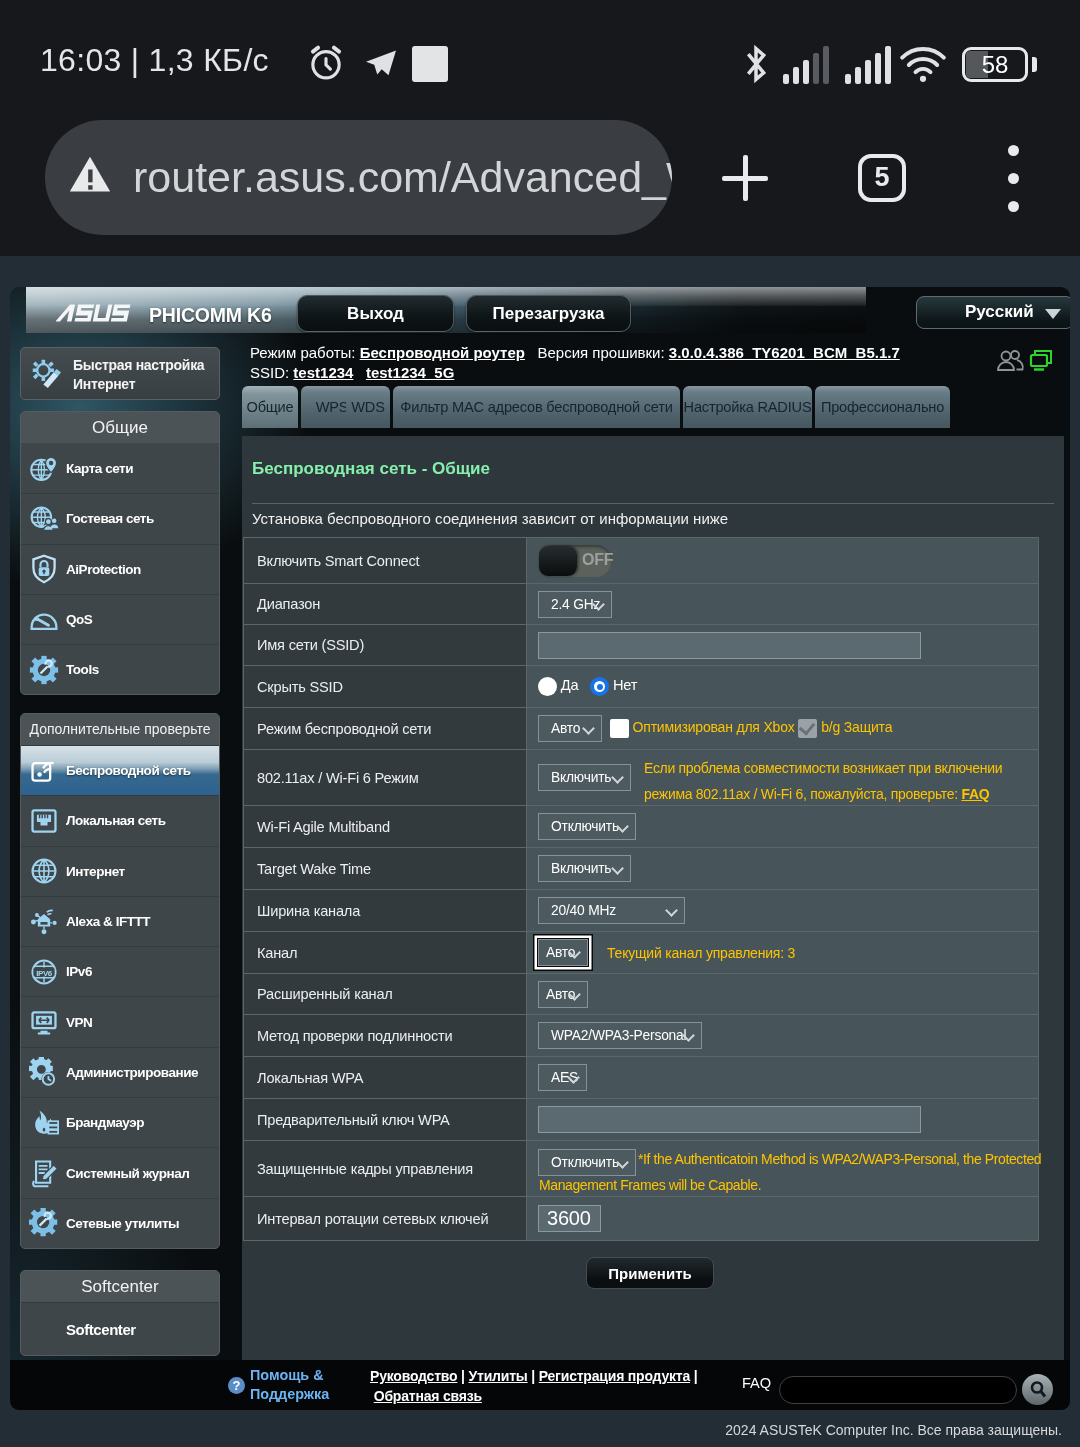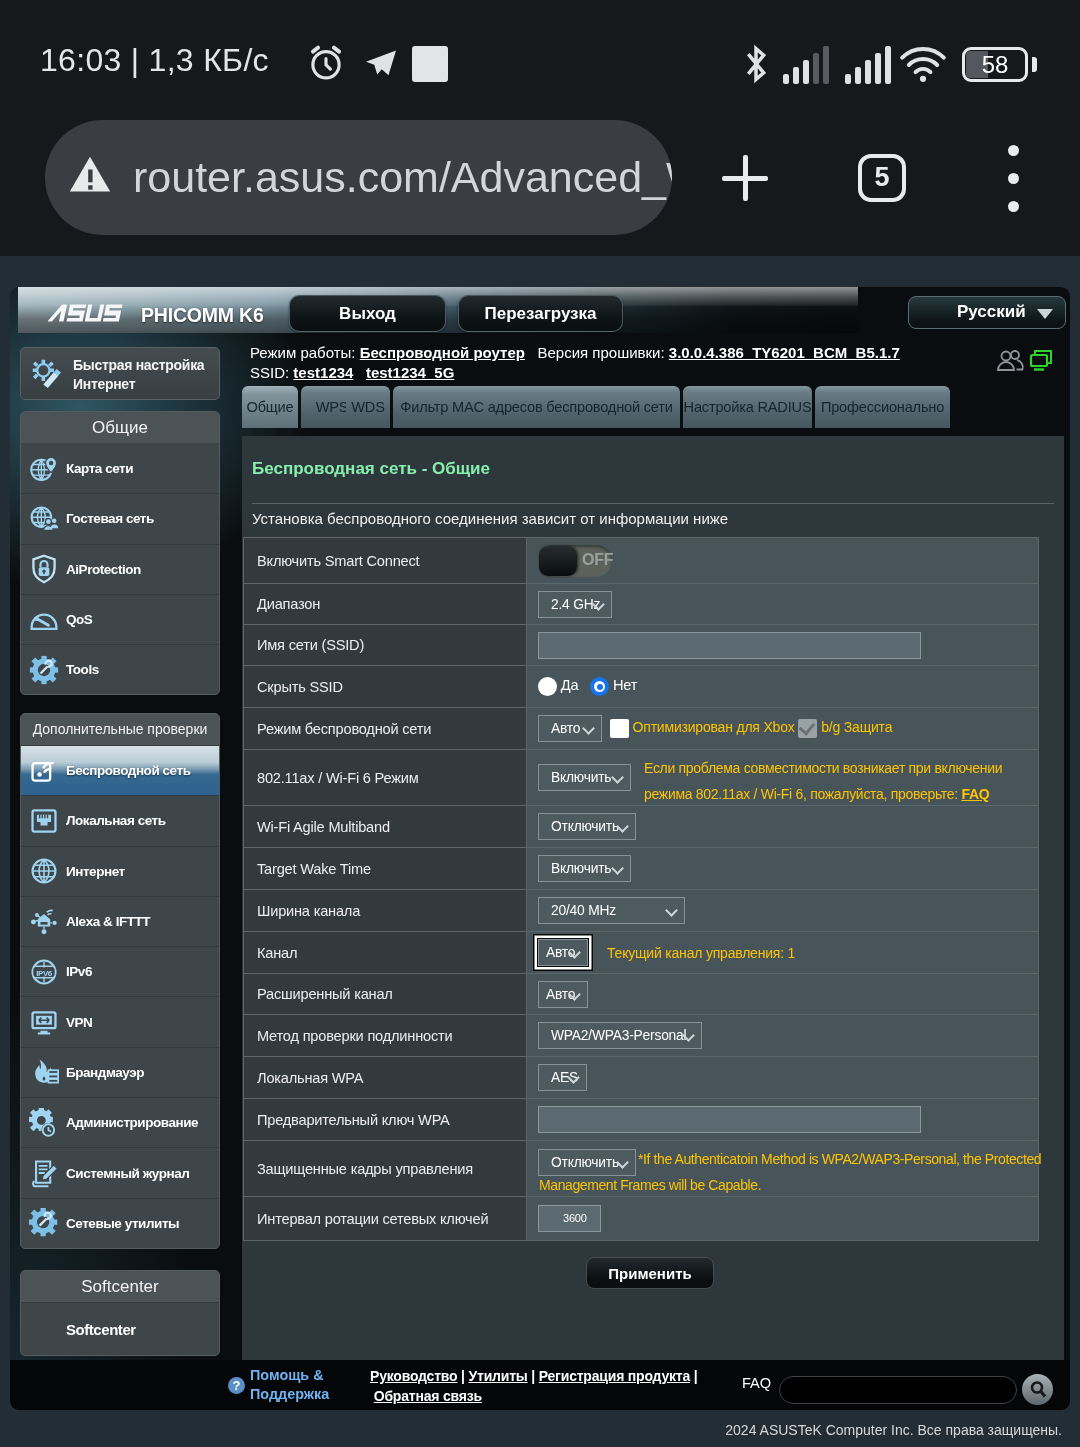--- a/index.html
+++ b/index.html
@@ -18,21 +18,21 @@
 .plus:after { content:""; position:absolute; left:20.5px; top:0; width:5px; height:46px; background:#e8eaed; border-radius:2px;}
 #tabbox { position:absolute; left:858px; top:154px; width:48px; height:48px; border:4.5px solid #e8eaed; border-radius:13px; color:#e8eaed; font-size:27px; font-weight:bold; text-align:center; line-height:39px; }
 .dotmenu { position:absolute; left:1008px; top:145px; width:12px; height:68px; }
 .dotmenu i { position:absolute; left:0; width:11px; height:11px; border-radius:50%; background:#e8eaed; }
 
 
 #page { position:absolute; left:0; top:256px; width:1080px; height:1191px; background:#222d36; }
 #container { position:absolute; left:10px; top:31px; width:1060px; height:1123px; background-color:#0a0d0f; background-image:radial-gradient(ellipse 330px 260px at 70px 120px, rgba(58,110,128,0.75), rgba(58,110,128,0) 70%), radial-gradient(ellipse 240px 500px at 10px 1080px, rgba(44,86,104,0.35), rgba(44,86,104,0) 75%); border-radius:9px; overflow:hidden; }
 
 
-#hdr { position:absolute; left:8px; top:0; width:840px; height:46px;
+#hdr { position:absolute; left:16px; top:0; width:840px; height:46px;
   background:linear-gradient(180deg, rgba(255,255,255,0.30) 0%, rgba(255,255,255,0.10) 20%, rgba(0,0,0,0.05) 42%, rgba(0,0,0,0.38) 70%, rgba(0,0,0,0.52) 100%),
   linear-gradient(90deg, #a6b9c1 0%, #95acb6 15%, #7f99a5 30%, #5e7c8a 42%, #3a5463 55%, #1d2e36 70%, #101619 85%, #0d1114 100%); }
 #hdr .topsheen { position:absolute; left:0; top:0; width:100%; height:19px; background:linear-gradient(180deg,rgba(255,255,255,0.34),rgba(255,255,255,0.05)); }
 #phicomm { position:absolute; left:123px; top:17px; font-size:19.5px; letter-spacing:-0.2px; font-weight:bold; color:#fff; text-shadow:0 1px 2px rgba(0,0,0,0.55); }
 .hbtn { position:absolute; top:8px; height:37px; background:linear-gradient(180deg,#222b2f,#0e1517 60%,#0a0f11); border:1px solid rgba(140,160,168,0.5); border-radius:10px; color:#fff; font-size:17px; font-weight:bold; text-align:center; box-shadow:0 1px 2px rgba(0,0,0,0.5); }
 #langsel { position:absolute; left:890px; top:9px; width:158px; height:33px; border-radius:8px; background:linear-gradient(180deg,#27393d,#0c1417 80%); border:1px solid #5c6d72; color:#fff; font-weight:bold; font-size:17px; }
 #langsel .tri { position:absolute; right:12px; top:12px; width:0; height:0; border-left:8px solid transparent; border-right:8px solid transparent; border-top:10px solid #cdd4d7; }
 
 
 #sidebar { position:absolute; left:10px; top:60px; width:200px; }
@@ -253,21 +253,21 @@
               </g>
               <circle cx="17" cy="17" r="7" fill="#3f4649"></circle>
               <path d="M13 21 L21 13 M21 13 a3.5 3.5 0 1 0 -2 -2" stroke="#cfe8f7" stroke-width="2.6" fill="none"></path>
             </svg>
           </div>
     </div>
   </div>
 
   <div id="sidebar2" class="abs" style="left:10px;top:426px;width:200px;">
     <div class="sgroup">
-      <div class="shead" style="font-size:14px">Дополнительные проверки</div>
+      <div class="shead" style="font-size:14px">Дополнительные проверьте</div>
       <div class="sitem sel">
             <span class="lbl">Беспроводной сеть</span>
             <svg width="30" height="30" viewBox="0 0 34 34">
               <rect x="4" y="8" width="20" height="20" rx="3" fill="none" stroke="#fff" stroke-width="2.6"></rect>
               <circle cx="12" cy="21" r="2.6" fill="#fff"></circle>
               <path d="M16 14 a12 12 0 0 1 12 -6 M17 19 a8 8 0 0 1 8 -4" stroke="#fff" stroke-width="2.6" fill="none"></path>
             </svg>
           </div>
       <div class="sitem">
             <span class="lbl">Локальная сеть</span>
@@ -306,32 +306,20 @@
               <text x="17" y="21" font-size="9" font-weight="bold" fill="#9fd4f1" text-anchor="middle" font-family="Liberation Sans">IPV6</text>
             </svg>
           </div>
       <div class="sitem">
             <span class="lbl">VPN</span>
             <svg width="30" height="30" viewBox="0 0 34 34">
               <rect x="4" y="6" width="26" height="18" rx="2" fill="none" stroke="#9fd4f1" stroke-width="2.6"></rect>
               <rect x="8" y="10" width="18" height="10" fill="#9fd4f1"></rect>
               <path d="M11 15 h12 M11 15 l3 -3 M11 15 l3 3 M23 15 l-3 -3 M23 15 l-3 3" stroke="#3f4649" stroke-width="1.8" fill="none"></path>
               <path d="M13 28 h8 M10 30 h14" stroke="#9fd4f1" stroke-width="2.4"></path>
-            </svg>
-          </div>
-      <div class="sitem">
-            <span class="lbl">Брандмауэр</span>
-            <svg width="30" height="30" viewBox="0 0 34 34">
-              <path d="M12 3 c5 3 9 8 8 14 c3-1 4-3 4-5 c3 4 4 9 1 13 c-2 3-6 5-10 4 c-5-1-8-5-8-10 c0-5 3-8 5-10 c0 2 0 4 1 5 c1-3 1-7-1-11z" fill="#9fd4f1"></path>
-              <path d="M17 22 c2 1 2 4 0 5 c-2-1-2-4 0-5z" fill="#3f4649"></path>
-              <g stroke="#9fd4f1" stroke-width="2" fill="#3f4649">
-                <rect x="22" y="20" width="11" height="4"></rect>
-                <rect x="22" y="25" width="11" height="4"></rect>
-                <rect x="22" y="15" width="11" height="4"></rect>
-              </g>
             </svg>
           </div>
       <div class="sitem">
             <span class="lbl">Администрирование</span>
             <svg width="30" height="30" viewBox="0 0 34 34">
               <g fill="#9fd4f1">
                 <path d="M14 2 a11 11 0 1 0 0.001 0z M14 9 a5 5 0 1 1 -0.001 0z" fill-rule="evenodd"></path>
                 <rect x="11" y="0" width="6" height="5"></rect>
                 <rect x="11" y="21" width="6" height="5"></rect>
                 <rect x="0" y="10" width="5" height="6"></rect>
@@ -340,20 +328,32 @@
                 <rect x="19.5" y="2.5" width="5.5" height="5.5" transform="rotate(45 22 5)"></rect>
                 <rect x="2.5" y="19.5" width="5.5" height="5.5" transform="rotate(45 5 22)"></rect>
                 <rect x="19.5" y="19.5" width="5.5" height="5.5" transform="rotate(45 22 22)"></rect>
               </g>
               <circle cx="22" cy="25" r="8" fill="#3f4649"></circle>
               <circle cx="22" cy="25" r="6.5" fill="none" stroke="#9fd4f1" stroke-width="2.2"></circle>
               <path d="M22 21.5 V25 l3 2" stroke="#9fd4f1" stroke-width="2" fill="none"></path>
             </svg>
           </div>
       <div class="sitem">
+            <span class="lbl">Брандмауэр</span>
+            <svg width="30" height="30" viewBox="0 0 34 34">
+              <path d="M12 3 c5 3 9 8 8 14 c3-1 4-3 4-5 c3 4 4 9 1 13 c-2 3-6 5-10 4 c-5-1-8-5-8-10 c0-5 3-8 5-10 c0 2 0 4 1 5 c1-3 1-7-1-11z" fill="#9fd4f1"></path>
+              <path d="M17 22 c2 1 2 4 0 5 c-2-1-2-4 0-5z" fill="#3f4649"></path>
+              <g stroke="#9fd4f1" stroke-width="2" fill="#3f4649">
+                <rect x="22" y="20" width="11" height="4"></rect>
+                <rect x="22" y="25" width="11" height="4"></rect>
+                <rect x="22" y="15" width="11" height="4"></rect>
+              </g>
+            </svg>
+          </div>
+      <div class="sitem">
             <span class="lbl">Системный журнал</span>
             <svg width="30" height="30" viewBox="0 0 34 34">
               <path d="M8 4 h16 v24 h-16 z" fill="none" stroke="#9fd4f1" stroke-width="2.4"></path>
               <path d="M11 9 h10 M11 13 h10 M11 17 h7" stroke="#9fd4f1" stroke-width="2"></path>
               <path d="M28 8 l4 4 -12 12 -5 1 1 -5z" fill="#9fd4f1" stroke="#3f4649" stroke-width="1.2"></path>
               <path d="M6 26 a4 4 0 0 0 0 6 h16" stroke="#9fd4f1" stroke-width="2.4" fill="none"></path>
             </svg>
           </div>
       <div class="sitem">
             <span class="lbl">Сетевые утилиты</span>
@@ -453,21 +453,21 @@
         <tr style="height:42px">
                 <td class="l">Target Wake Time</td>
                 <td class="v"><span class="sel2" style="width:93px">Включить</span></td>
               </tr>
         <tr style="height:42px">
                 <td class="l">Ширина канала</td>
                 <td class="v"><span class="sel2" style="width:147px">20/40 MHz</span></td>
               </tr>
         <tr style="height:42px">
                 <td class="l">Канал</td>
-                <td class="v"><span class="sel2" style="width:50px;padding-left:7px;box-shadow:0 0 0 1px #0a0a0a, 0 0 0 3.5px #ffffff, 0 0 0 5px #0a0a0a;">Авто</span><span class="ylw abs" style="left:80px;top:13px;font-size:14px;letter-spacing:-0.2px">Текущий канал управления: 1</span></td>
+                <td class="v"><span class="sel2" style="width:50px;padding-left:7px;box-shadow:0 0 0 1px #0a0a0a, 0 0 0 3.5px #ffffff, 0 0 0 5px #0a0a0a;">Авто</span><span class="ylw abs" style="left:80px;top:13px;font-size:14px;letter-spacing:-0.2px">Текущий канал управления: 3</span></td>
               </tr>
         <tr style="height:41px">
                 <td class="l">Расширенный канал</td>
                 <td class="v"><span class="sel2" style="width:50px;padding-left:7px">Авто</span></td>
               </tr>
         <tr style="height:42px">
                 <td class="l">Метод проверки подлинности</td>
                 <td class="v"><span class="sel2" style="width:164px">WPA2/WPA3-Personal</span></td>
               </tr>
         <tr style="height:42px">
@@ -481,21 +481,21 @@
         <tr style="height:56px">
                 <td class="l">Защищенные кадры управления</td>
                 <td class="v">
                   <span class="sel2" style="position:absolute;left:11px;top:8px;width:98px">Отключить</span>
                   <span class="ylw abs" style="left:111px;top:10px;white-space:nowrap;font-size:14px;letter-spacing:-0.4px">*If the Authenticatoin Method is WPA2/WAP3-Personal, the Protected</span>
                   <span class="ylw abs" style="left:12px;top:36px;white-space:nowrap;font-size:14px;letter-spacing:-0.4px">Management Frames will be Capable.</span>
                 </td>
               </tr>
         <tr style="height:44px">
                 <td class="l">Интервал ротации сетевых ключей</td>
-                <td class="v"><span class="inp" style="width:63px;color:#fff;font-size:11px;line-height:25px;padding-left:24px">3600</span></td>
+                <td class="v"><span class="inp" style="width:63px;color:#fff;font-size:20px;line-height:25px;padding-left:8px">3600</span></td>
               </tr>
       </tbody>
           </table>
 
       <div id="applybtn">Применить</div>
     </div>
   </div>
 
   <div id="foot">
     <div class="abs" style="left:218px;top:17px;width:17px;height:17px;border-radius:50%;background:#5b8dc7;color:#fff;font-size:13px;font-weight:bold;text-align:center;line-height:17px;">?</div>

